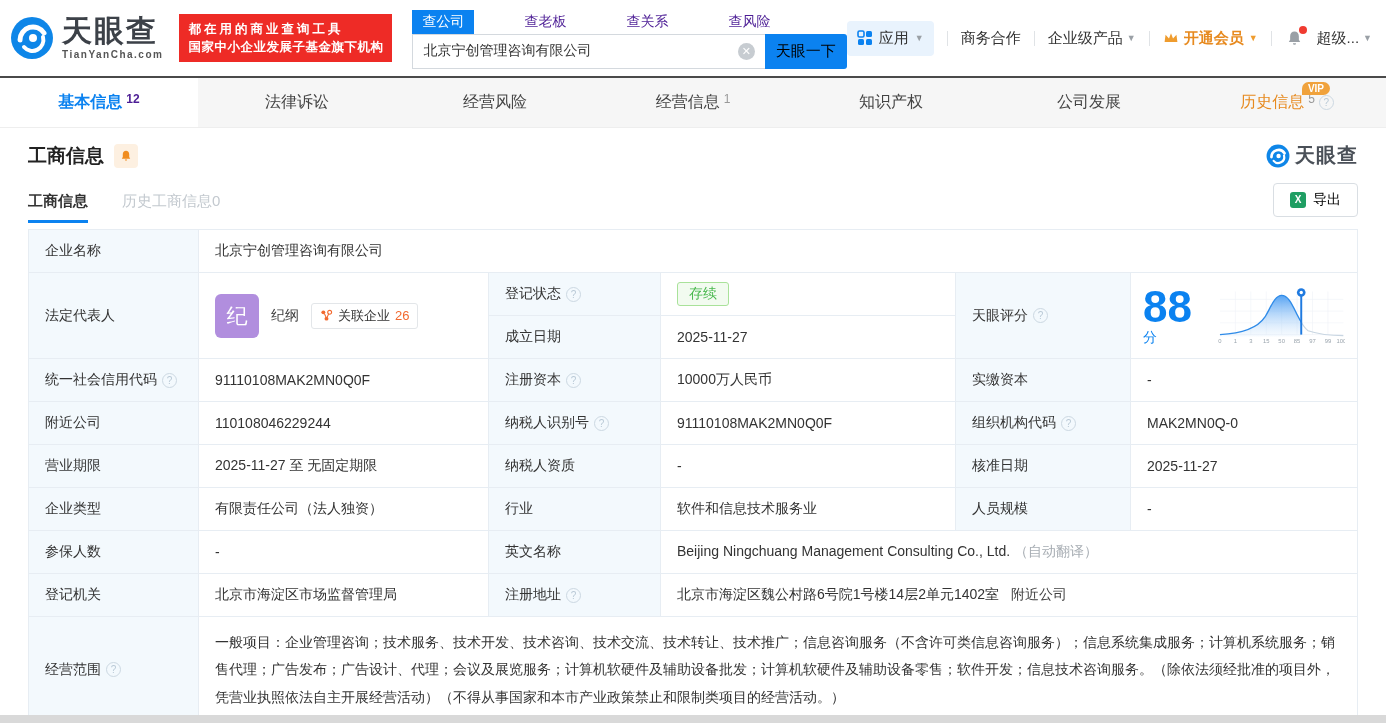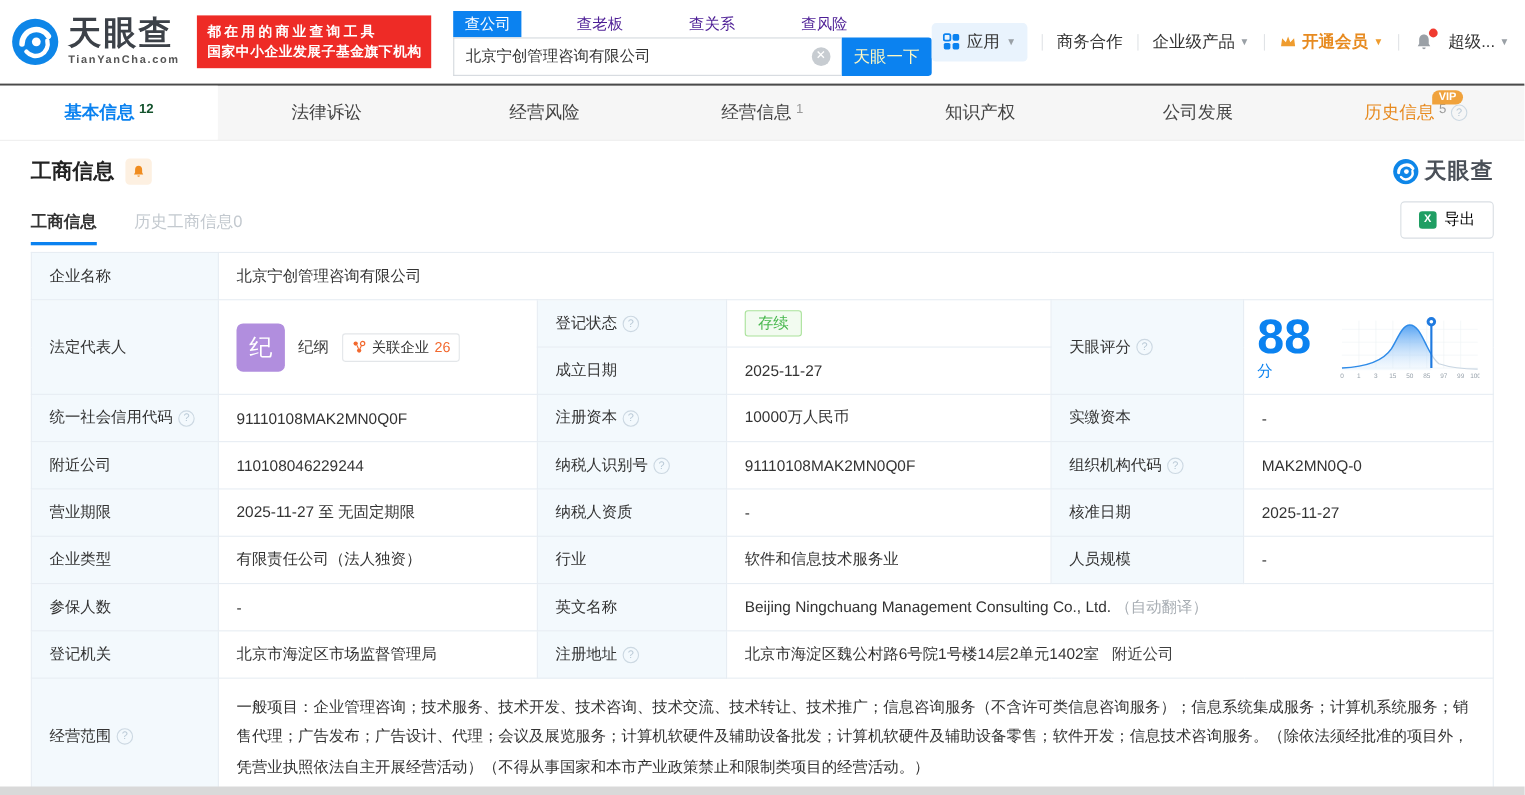--- a/index.html
+++ b/index.html
@@ -21,40 +21,40 @@
   .search-wrap { margin-left:20px; width:448px; }
   .search-tabs { display:flex; align-items:flex-end; gap:40px; font-size:14px; height:26px; }
   .search-tab { padding:3px 10px; cursor:pointer; color:#4c1d95; }
   .search-tab.active { background:#0b82f0; color:#fff; }
   .search-row { display:flex; height:35px; }
   .search-box { position:relative; flex:1; }
   .search-box input { width:100%; height:35px; border:1px solid #d4d9de; border-right:none;
     padding:0 32px 0 10px; font-size:14px; color:#333; outline:none; }
   .clear-icon { position:absolute; right:10px; top:9px; width:17px; height:17px; border-radius:50%;
     background:#c7ccd1; color:#fff; font-size:11px; line-height:17px; text-align:center; cursor:pointer; }
-  .search-btn { width:82px; background:#0b82f0; color:#fef9c3; border:none; font-size:15px;
+  .search-btn { width:82px; background:#0b82f0; color:#000000; border:none; font-size:15px;
     cursor:pointer; border-radius:0 3px 3px 0; }
 
   .top-nav { margin-left:auto; display:flex; align-items:center; gap:13px; font-size:15px; white-space:nowrap; }
   .nav-chip { display:flex; align-items:center; gap:6px; background:#e9f3fd; padding:8px 10px;
     border-radius:4px; cursor:pointer; }
   .nav-item { cursor:pointer; display:flex; align-items:center; gap:4px; }
   .caret { font-size:9px; color:#9aa0a6; }
   .divider { width:1px; height:15px; background:#e0e3e6; }
   .vip-link { color:#e78a1f; font-weight:bold; display:flex; align-items:center; gap:5px; cursor:pointer; }
   .bell-wrap { position:relative; cursor:pointer; display:flex; }
   .bell-dot { position:absolute; right:-3px; top:-3px; width:8px; height:8px; border-radius:50%; background:#f03b30; }
 
   
   .main-tabs { display:flex; height:50px; background:#f6f6f6; border-bottom:1px solid #eee; }
   .main-tab { flex:1; display:flex; align-items:center; justify-content:center; gap:4px;
     font-size:16px; color:#444; cursor:pointer; position:relative; }
   .main-tab.active { background:#fff; color:#0b82f0; font-weight:bold; }
   .tab-count { font-size:12px; color:#999; margin-top:-8px; }
-  .main-tab.active .tab-count { color:#14532d; }
+  .main-tab.active .tab-count { color:#4c1d95; }
   .main-tab.vip-tab { color:#e78a1f; }
   .vip-badge { position:absolute; top:4px; right:56px; background:#f0a23c; color:#fff; font-size:10px;
     font-weight:bold; padding:1px 6px; border-radius:7px 7px 7px 0; }
   .help-circle { display:inline-block; width:15px; height:15px; border-radius:50%;
     border:1px solid #ccd8e2; color:#b9c9d6; font-size:10px; line-height:14px; text-align:center; }
   .help-circle::after { content:"?"; }
 
   
   .section { padding:14px 28px 0 28px; position:relative; }
   .sec-head { display:flex; align-items:center; }

